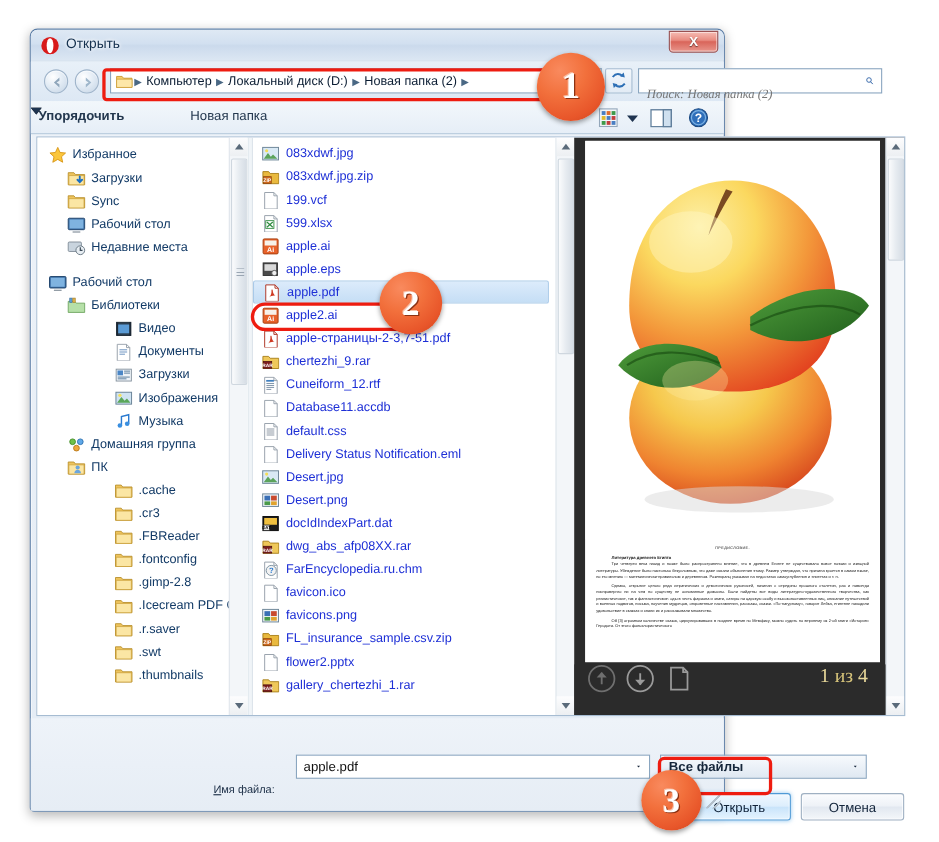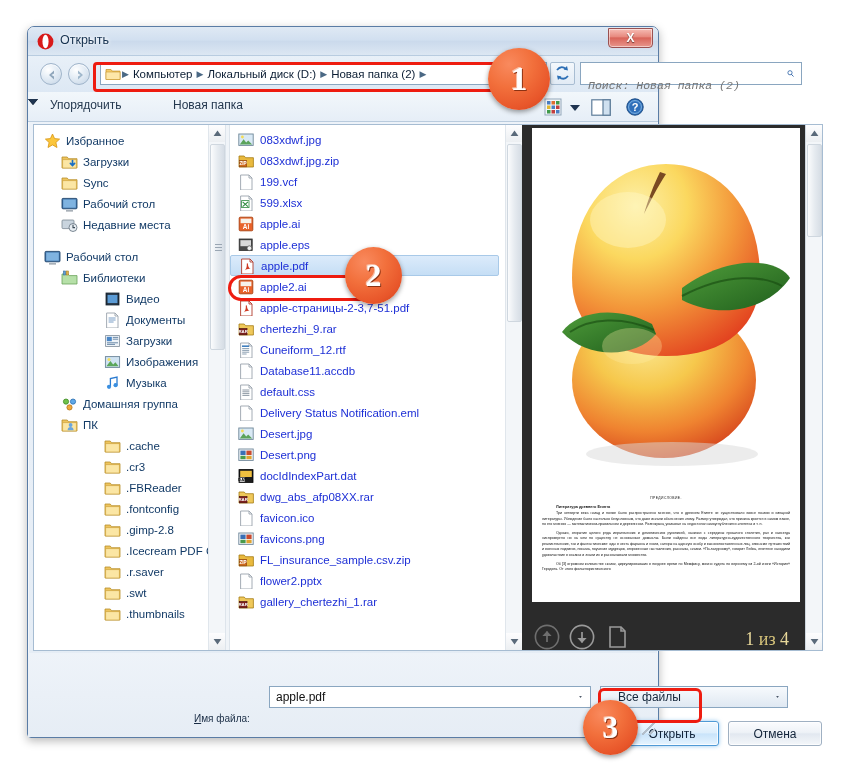--- a/index.html
+++ b/index.html
@@ -100,38 +100,38 @@
     cursor: pointer;
   }
   #searchbox {
     position: absolute; left: 552px; top: 6px;
     width: 222px; height: 23px;
     background: #fff; border: 1px solid #8aa6c0;
     display: flex; align-items: center;
   }
   #search-input {
     flex: 1; border: none; outline: none;
-    font-family: Liberation Mono, monospace;
+    font-family: Liberation Serif, serif;
     font-size: 11.5px; font-style: italic; color: #7b7b7b;
     padding-left: 7px; background: transparent; margin-top: 24px;
   }
   #search-icon { flex: 0 0 auto; padding-right: 7px; }
 
   
   #toolbar {
     position: relative; height: 30px;
     background: linear-gradient(180deg,#f2f7fb 0%, #e6eef7 100%);
     border-bottom: 1px solid #b9cbdd;
   }
   .tbitem {
     position: absolute; top: 6px;
     font-size: 12px; color: #24384f; cursor: pointer;
     white-space: nowrap;
   }
-  #tb-organize { left: 22px; }
+  #tb-organize { left: 7px; font-weight: bold; }
   #tb-caret { left: 106px; top: 12px; }
   #tb-newfolder { left: 145px; }
   #tb-viewicon { position:absolute; right: 96px; top: 6px; cursor:pointer; }
   #tb-viewcaret { position:absolute; right: 78px; top: 12px; cursor:pointer; }
   #tb-pane { position:absolute; right: 47px; top: 7px; cursor:pointer; }
   #tb-help { position:absolute; right: 14px; top: 6px; cursor:pointer; }
 
   
   #panes {
     position: absolute; left: 5px; top: 97px;
@@ -228,21 +228,21 @@
     position: absolute; right: 0; top: 0; width: 17px; height: 100%;
     background: #f3f6f9; border-left: 1px solid #cfd7df;
   }
   #pv-thumb {
     position: absolute; left: 1px; top: 19px; width: 15px; height: 93px;
     background: linear-gradient(90deg,#fbfcfd 0%, #e6ebf0 50%, #d6dde5 100%);
     border: 1px solid #cfd7df; border-radius: 2px; cursor:pointer;
   }
   #pv-toolbar {
     position: absolute; left: 0; right: 17px; bottom: 0; height: 46px;
-    background: #2b2b2b; display: flex; align-items: flex-end; padding: 0 12px;
+    background: #2b2b2b; display: flex; align-items: flex-start; padding: 0 12px;
   }
   .pvbtn { width: 26px; height: 26px; margin-right: 9px; cursor: pointer; }
   #pv-pagecount {
     margin-left: auto; font-size: 18px; color: #d6c37a;
     font-family: "Liberation Serif", serif; white-space: nowrap; padding-right: 4px;
   }
   #pv-pagecount .num { color: #e8d89a; }
 
   
   #bottombar {
@@ -267,21 +267,21 @@
   }
   #filename-caret { flex: 0 0 auto; padding-right: 8px; cursor:pointer; }
   #filter-select {
     position: absolute; left: 572px; top: 33px;
     width: 188px; height: 22px;
     background: linear-gradient(180deg,#f7fafd 0%, #dfe8f2 100%);
     border: 1px solid #8aa6c0;
     display: flex; align-items: center;
     font-size: 12px; color: #15263a; cursor: pointer;
   }
-  #filter-select span.lbl { padding-left: 17px; flex: 1; }
+  #filter-select span.lbl { padding-left: 7px; flex: 1; font-weight: bold; }
   #filter-select .car { padding-right: 8px; }
   .dlgbtn {
     position: absolute; top: 68px; height: 25px;
     border-radius: 3px;
     font-size: 12px; color: #12243a;
     display: flex; align-items: center; justify-content: center;
     cursor: pointer;
   }
   #btn-open {
     left: 597px; width: 94px;
@@ -763,20 +763,29 @@
               <path d="M1 3 h5.2 l1.4 1.7 H15.4 v9.3 H1 Z" fill="#efc85a" stroke="#a57c14" stroke-width=".8"></path>
               <rect x="1.4" y="7.6" width="7.6" height="6.2" fill="#7c1f1f" stroke="#4e1010" stroke-width=".7"></rect>
               <text x="5.2" y="12.4" font-size="4.4" font-family="Liberation Sans, sans-serif" font-weight="bold" fill="#fff" text-anchor="middle">RAR</text>
             </svg>
             <span>dwg_abs_afp08XX.rar</span>
           </div>
           <div class="filerow">
             <svg class="ico" width="16" height="16" viewBox="0 0 16 16">
               <path d="M2.6 1 H11 l3 3 v12 H2.6 Z" fill="#fff" stroke="#9aa3ad" stroke-width=".9"></path>
               <path d="M11 1 v3 h3" fill="none" stroke="#9aa3ad" stroke-width=".9"></path>
+              <circle cx="8.6" cy="8.6" r="4.6" fill="#f2f2f2" stroke="#6f8799" stroke-width=".8"></circle>
+              <text x="8.6" y="11" font-size="7" font-family="Liberation Sans, sans-serif" font-weight="bold" fill="#2a7ad0" text-anchor="middle">?</text>
+            </svg>
+            <span>FarEncyclopedia.ru.chm</span>
+          </div>
+          <div class="filerow">
+            <svg class="ico" width="16" height="16" viewBox="0 0 16 16">
+              <path d="M2.6 1 H11 l3 3 v12 H2.6 Z" fill="#fff" stroke="#9aa3ad" stroke-width=".9"></path>
+              <path d="M11 1 v3 h3" fill="none" stroke="#9aa3ad" stroke-width=".9"></path>
             </svg>
             <span>favicon.ico</span>
           </div>
           <div class="filerow">
             <svg class="ico" width="16" height="16" viewBox="0 0 16 16">
               <rect x="0.8" y="2" width="14.4" height="11.4" fill="#f2f6fa" stroke="#6f8799" stroke-width=".9"></rect>
               <rect x="2.4" y="3.6" width="5.2" height="4.4" fill="#3a6fb5"></rect>
               <rect x="8.4" y="3.6" width="5.2" height="4.4" fill="#c94a2e"></rect>
               <rect x="2.4" y="8.8" width="5.2" height="3.4" fill="#4a9a4a"></rect>
               <rect x="8.4" y="8.8" width="5.2" height="3.4" fill="#e0a32e"></rect>

